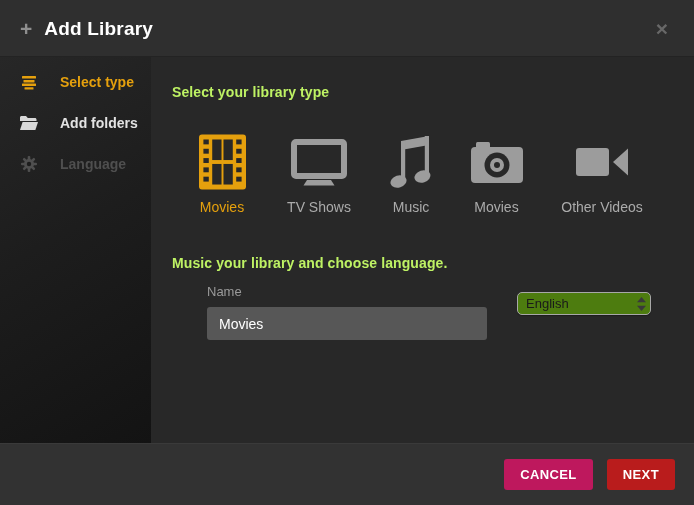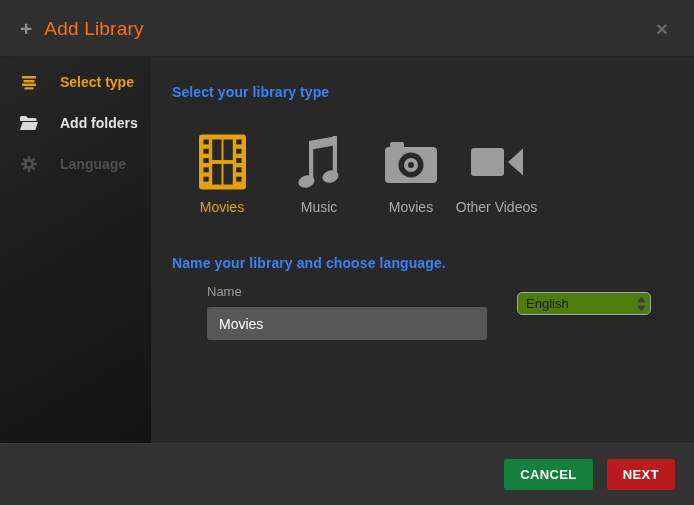--- a/index.html
+++ b/index.html
@@ -21,21 +21,21 @@
     background: #2f2f2f;
     display: flex; align-items: center;
     padding: 0 20px;
     box-shadow: inset 0 -1px 0 #232323;
   }
   .plus-glyph {
     color: #8f8f8f; font-size: 21px; font-weight: 700;
     margin-right: 12px; line-height: 1;
   }
   .header-title {
-    color: #f97316; font-size: 19px; font-weight: 400;
+    color: #ffffff; font-size: 19px; font-weight: 700;
     letter-spacing: 0.2px;
   }
   .close-btn {
     margin-left: auto;
     color: #686868; font-size: 21px; font-weight: 700;
     line-height: 1; cursor: pointer; padding: 4px 6px;
   }
 
   
   .body { flex: 1; display: flex; min-height: 0; }
@@ -51,21 +51,21 @@
     font-size: 14px; font-weight: 600; margin-left: 12px;
   }
   .side-item .side-icon { width: 18px; display: flex; justify-content: center; }
   .side-item.active { color: #e5a00d; }
   .side-item.normal { color: #e3e3e3; }
   .side-item.disabled { color: #4f4f4f; cursor: default; }
 
   .main { flex: 1; padding: 27px 0 0 21px; }
 
   .section-title {
-    color: #3b82f6; font-size: 14px; font-weight: 600;
+    color: #bef264; font-size: 14px; font-weight: 600;
     letter-spacing: 0.1px;
   }
 
   .type-row {
     display: flex; gap: 33px;
     margin-top: 32px; padding-left: 20px;
   }
   .type-item {
     display: flex; flex-direction: column; align-items: center;
     cursor: pointer; color: #9c9c9c;
@@ -117,21 +117,21 @@
     display: flex; align-items: center; justify-content: flex-end;
     padding-right: 19px;
     box-shadow: inset 0 1px 0 #3a3a3a;
   }
   .btn {
     height: 31px; border: none; border-radius: 3px;
     color: #ffffff; font-size: 13px; font-weight: 700;
     letter-spacing: 0.4px; padding: 0 16px; cursor: pointer;
     font-family: "Liberation Sans", sans-serif;
   }
-  .btn-cancel { background: #15803d; }
+  .btn-cancel { background: #be185d; }
   .btn-next { background: #b91c1c; margin-left: 14px; }
 </style>
 </head>
 <body>
 
 <div class="dialog">
 
   <div class="header">
     <span class="plus-glyph">+</span>
     <span class="header-title">Add Library</span>
@@ -202,20 +202,29 @@
                 <rect x="13.5" y="5" width="9.5" height="21"></rect>
                 <rect x="25" y="5" width="9.5" height="21"></rect>
                 <rect x="13.5" y="30" width="9.5" height="21"></rect>
                 <rect x="25" y="30" width="9.5" height="21"></rect>
               </g>
             </svg>
           </span>
           <span class="type-label">Movies</span>
         </div>
 
+        <div class="type-item">
+          <span class="type-icon-box">
+            <svg width="56" height="47" viewBox="0 0 56 47" fill="currentColor">
+              <rect x="3" y="3" width="50" height="34" rx="2" fill="none" stroke="currentColor" stroke-width="6"></rect>
+              <path d="M16 41 L40 41 L43.5 46.5 L12.5 46.5 Z"></path>
+            </svg>
+          </span>
+          <span class="type-label">TV Shows</span>
+        </div>
 
         <div class="type-item">
           <span class="type-icon-box">
             <svg width="44" height="52" viewBox="0 0 44 52" fill="currentColor">
               <path d="M12 5 L40 0 L40 9 L12 14 Z"></path>
               <rect x="12" y="5" width="4.2" height="40"></rect>
               <rect x="35.8" y="0" width="4.2" height="40"></rect>
               <ellipse cx="9.5" cy="45.5" rx="8.2" ry="6" transform="rotate(-18 9.5 45.5)"></ellipse>
               <ellipse cx="33.5" cy="40.5" rx="8.2" ry="6" transform="rotate(-18 33.5 40.5)"></ellipse>
             </svg>
@@ -241,21 +250,21 @@
             <svg width="52" height="38" viewBox="0 0 52 38" fill="currentColor">
               <rect x="0" y="5" width="33" height="28" rx="3"></rect>
               <path d="M37 19 L52 5.5 L52 32.5 Z"></path>
             </svg>
           </span>
           <span class="type-label">Other Videos</span>
         </div>
 
       </div>
 
-      <div class="section-title name-section-title">Name your library and choose language.</div>
+      <div class="section-title name-section-title">Music your library and choose language.</div>
 
       <div class="fields-row">
         <div class="name-col">
           <div class="field-label">Name</div>
           <input class="name-input" type="text" value="Movies" style="">
         </div>
         <div class="lang-col">
           <div class="lang-select">
             <span class="lang-value">English</span>
             <span class="stepper">

